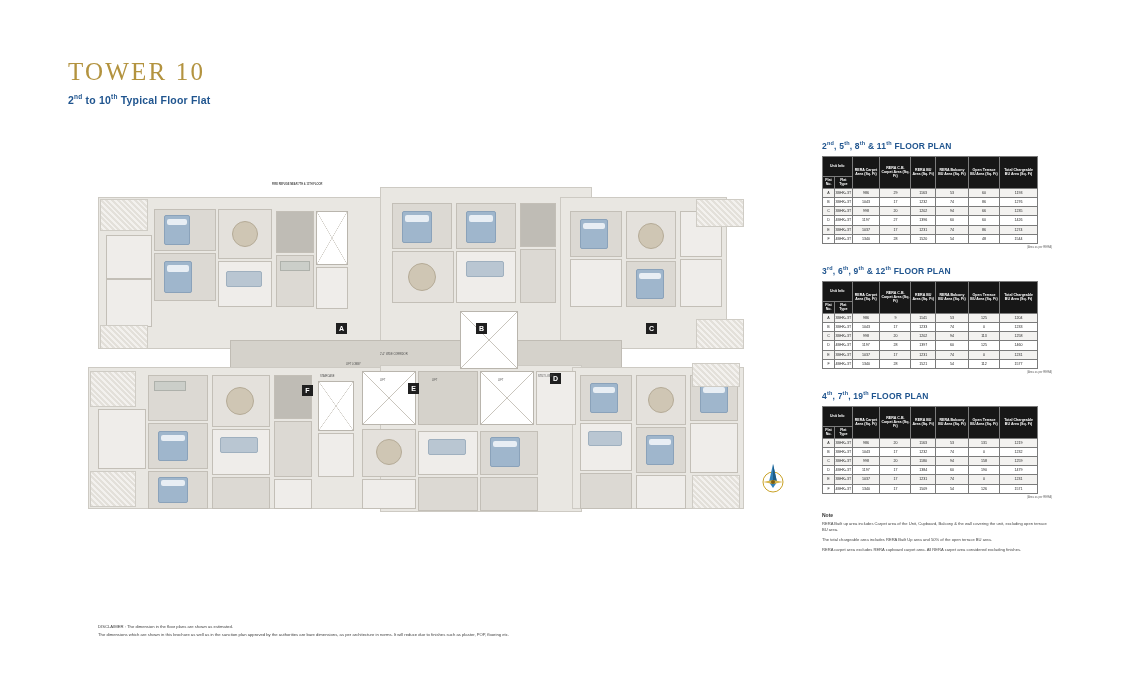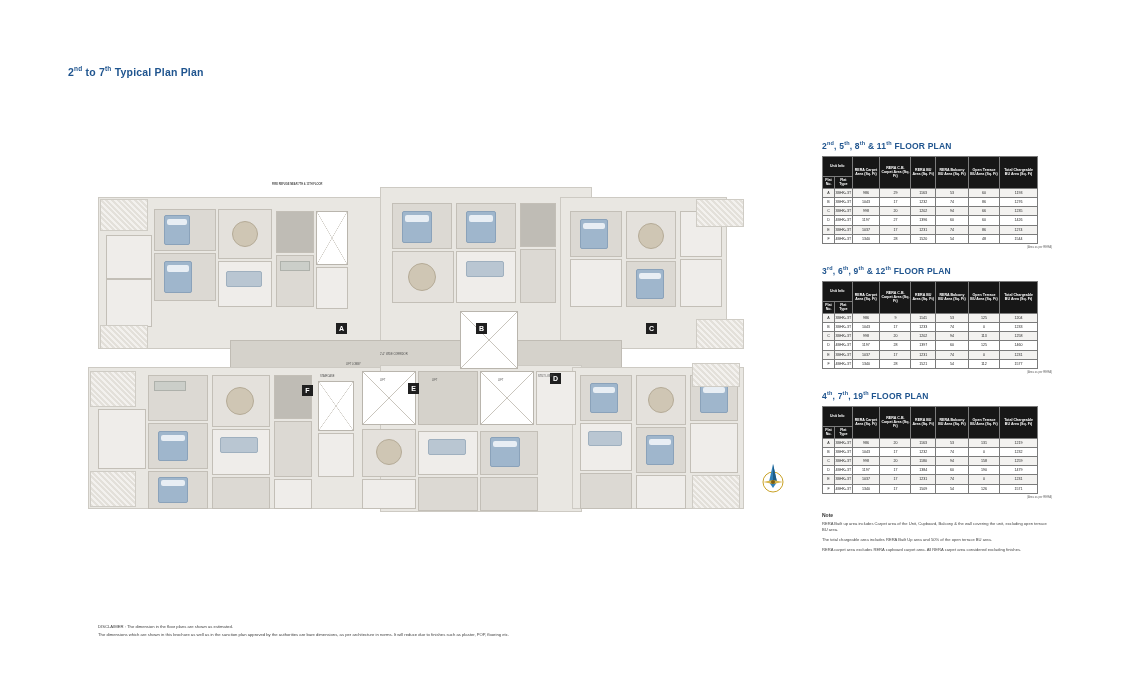--- a/index.html
+++ b/index.html
@@ -93,22 +93,23 @@
   
   .disclaimer{position:absolute;left:98px;top:624px;width:640px;}
   .disclaimer p{margin:0 0 2px 0;font-size:4.2px;line-height:1.5;color:#3d3d3d;}
 </style>
 </head>
 <body>
 
 <div class="page">
 
   <div class="title-block">
+    <div class="tower-title">TOWER 10</div>
     <div class="tower-sub">
-      <span>2</span><sup>nd</sup><span> to 7</span><sup>th</sup><span> Typical Plan Plan</span>
+      <span>2</span><sup>nd</sup><span> to 10</span><sup>th</sup><span> Typical Floor Flat</span>
     </div>
   </div>
 
   <div class="plan-area">
 
     <div class="blk" style="left:18px;top:22px;width:290px;height:150px;"></div>
     <div class="blk" style="left:300px;top:12px;width:210px;height:160px;"></div>
     <div class="blk" style="left:480px;top:22px;width:165px;height:150px;"></div>
 
     <div class="corr" style="left:150px;top:165px;width:390px;height:32px;"></div>

